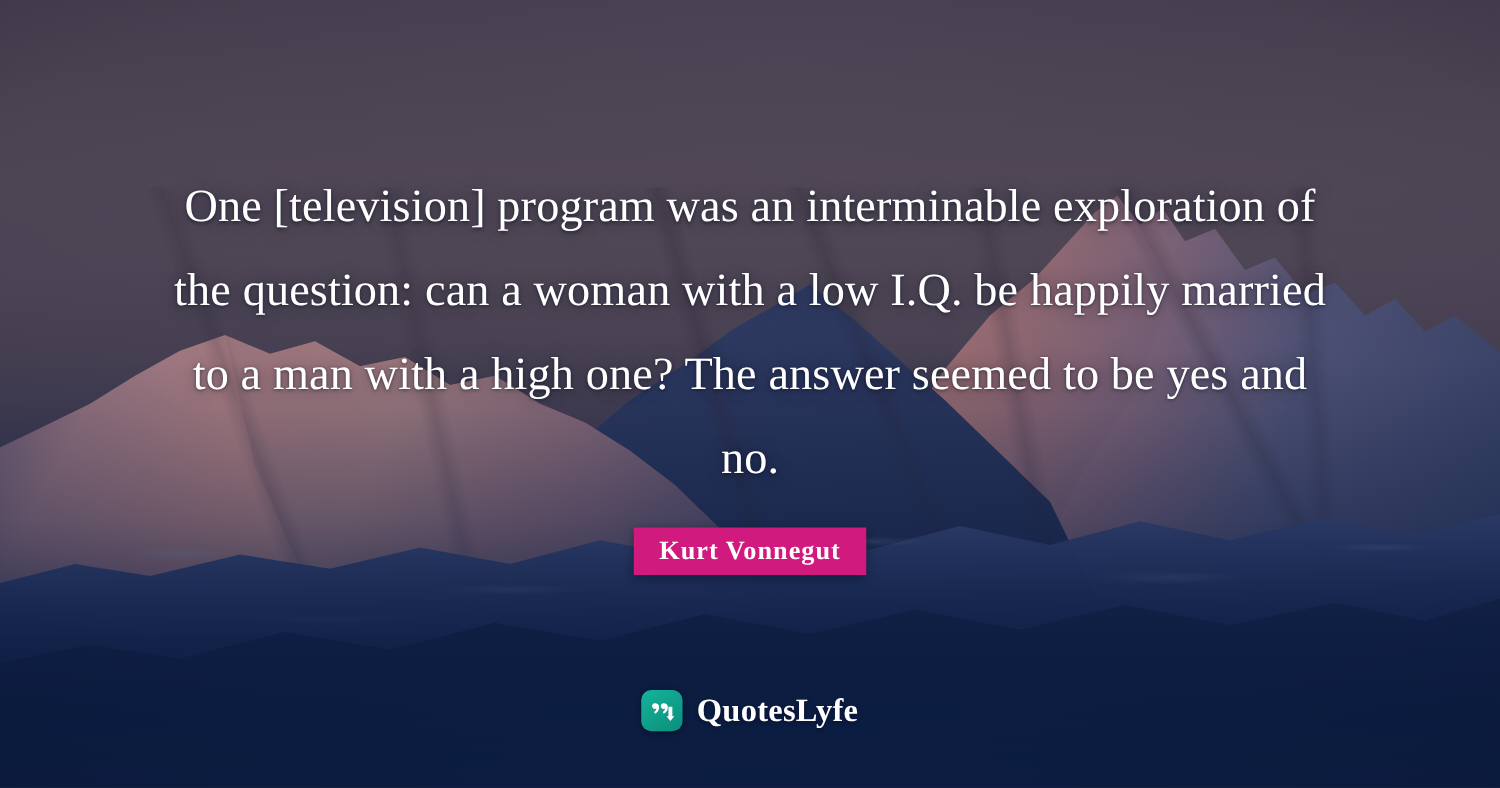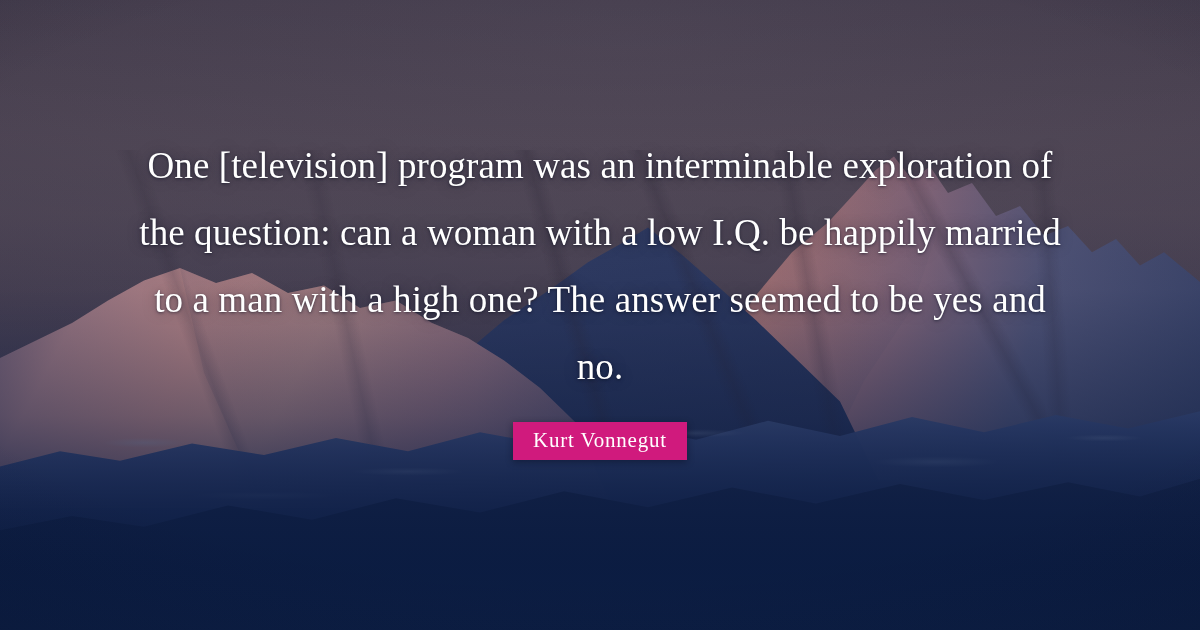--- a/index.html
+++ b/index.html
@@ -188,21 +188,21 @@
     line-height: 67px;
     letter-spacing: 0.1px;
     text-shadow: 0 1px 3px rgba(8,12,30,0.55), 0 0 14px rgba(10,14,34,0.35);
   }
 
   #author-badge {
     margin-top: 22px;
     background: #d01a7d;
     color: #ffffff;
     font-family: "Liberation Serif", serif;
-    font-weight: 400;
+    font-weight: 700;
     font-size: 21px;
     letter-spacing: 0.8px;
     padding: 6px 20px 8px 20px;
     line-height: 1.15;
     box-shadow: 0 2px 7px rgba(6,10,28,0.45);
     white-space: nowrap;
   }
 
   #brand {
     position: absolute;
@@ -250,15 +250,30 @@
 
   <div class="layer" id="scrim"></div>
   <div class="layer" id="vignette"></div>
 
   <div id="content">
 
     <div id="quote">One [television] program was an interminable exploration of the question: can a woman with a low I.Q. be happily married to a man with a high one? The answer seemed to be yes and no.</div>
 
     <div id="author-badge">Kurt Vonnegut</div>
 
+    <div id="brand">
+      <span id="brand-mark">
+        <svg width="22" height="22" viewBox="0 0 24 24" aria-hidden="true">
+
+          <path d="M5.4 5.0 C3.9 5.0 2.9 6.0 2.9 7.5 C2.9 9.0 3.9 10.0 5.3 10.0
+                   C5.9 10.0 6.3 9.9 6.6 9.7 C6.5 11.0 5.8 12.0 4.6 12.7
+                   L5.5 14.2 C7.9 13.0 9.1 11.0 9.1 8.5 C9.1 6.3 7.6 5.0 5.4 5.0 Z" fill="#ffffff"></path>
+          <path d="M13.0 5.0 C11.5 5.0 10.5 6.0 10.5 7.5 C10.5 9.0 11.5 10.0 12.9 10.0
+                   C13.5 10.0 13.9 9.9 14.2 9.7 C14.1 11.0 13.4 12.0 12.2 12.7
+                   L13.1 14.2 C15.5 13.0 16.7 11.0 16.7 8.5 C16.7 6.3 15.2 5.0 13.0 5.0 Z" fill="#ffffff"></path>
+          <path d="M17.2 8.0 L20.6 8.0 L20.6 16.4 L22.3 16.4 L18.9 20.6 L15.5 16.4 L17.2 16.4 Z" fill="#ffffff"></path>
+        </svg>
+      </span>
+      <span id="brand-name">QuotesLyfe</span>
+    </div>
 
   </div>
 </div>
 
 </body></html>

